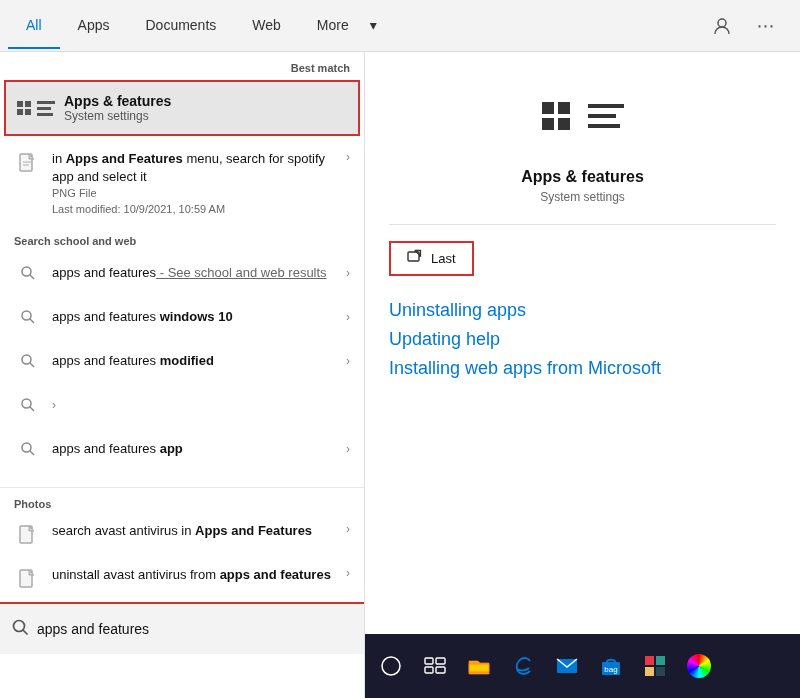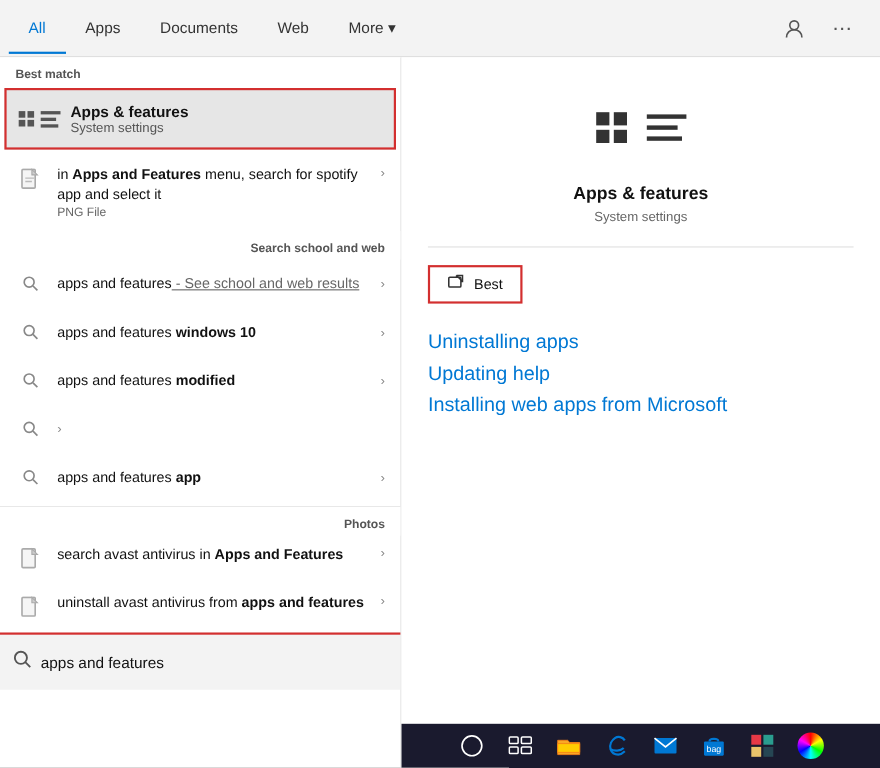--- a/index.html
+++ b/index.html
@@ -49,21 +49,21 @@
     }
 
     .nav-tab.active {
       border-bottom: 2px solid #0078d4;
       color: #0078d4;
     }
 
     .more-tab {
       display: flex;
       align-items: center;
-      gap: 4px;
+      gap: 21px;
     }
 
     .nav-icons {
       display: flex;
       gap: 8px;
       margin-left: auto;
       padding-right: 8px;
     }
 
     .nav-icon-btn {
@@ -93,20 +93,21 @@
       flex-direction: column;
       border-right: 1px solid #e0e0e0;
     }
 
     .section-label {
       font-size: 11px;
       font-weight: 600;
       color: #555;
       padding: 10px 14px 6px 14px;
       text-transform: none;
+      text-align: right;
     }
 
     
     .best-match-item {
       display: flex;
       align-items: center;
       gap: 12px;
       padding: 10px 14px;
       background: #e6e6e6;
       border: 2px solid #d32f2f;
@@ -185,27 +186,26 @@
       cursor: pointer;
     }
 
     
     .section-header {
       font-size: 11px;
       font-weight: 600;
       color: #555;
       padding: 10px 14px 4px 14px;
       background: #fff;
-      text-align: right;
     }
 
     
     .photos-section {
       border-top: 1px solid #e8e8e8;
-      margin-top: 4px;
+      margin-top: 16px;
     }
 
     
     .search-bar {
       display: flex;
       align-items: center;
       border-top: 2px solid #d32f2f;
       background: #f3f3f3;
       padding: 0 12px;
       height: 52px;
@@ -297,25 +297,24 @@
       margin-bottom: 8px;
       cursor: pointer;
     }
 
     
     .taskbar {
       position: absolute;
       bottom: 0;
       left: 365px;
       right: 0;
-      height: 40px;
+      height: 64px;
       background: #1a1a2e;
       display: flex;
       align-items: center;
-      justify-content: center;
       gap: 8px;
       padding: 0 8px;
     }
 
     .taskbar-icon {
       width: 36px;
       height: 36px;
       border-radius: 4px;
       display: flex;
       align-items: center;
@@ -451,20 +450,21 @@
             <path d="M11 1l5 5h-5V1z" fill="#ccc" stroke="#aaa" stroke-width="1"></path>
             <line x1="5" y1="9" x2="13" y2="9" stroke="#bbb" stroke-width="1.2"></line>
             <line x1="5" y1="12" x2="11" y2="12" stroke="#bbb" stroke-width="1.2"></line>
           </svg>
         </div>
         <div class="result-text">
           <div class="main-text">
             <span>in </span><b>Apps and Features</b><span> menu, search for spotify app and select it</span>
           </div>
           <div class="sub-text">PNG File</div>
+          <div class="sub-text">Last modified: 10/9/2021, 10:59 AM</div>
         </div>
         <div class="chevron">›</div>
       </div>
 
       <div class="section-header">Search school and web</div>
 
       <div class="result-item">
         <div class="result-icon">
           <svg width="16" height="16" viewBox="0 0 16 16" fill="none">
             <circle cx="6.5" cy="6.5" r="4.5" stroke="#888" stroke-width="1.5" fill="none"></circle>
@@ -590,21 +590,21 @@
 
       <div class="open-button-container">
         <button class="open-button">
           <span>
             <svg width="16" height="16" viewBox="0 0 16 16" fill="none">
               <rect x="1" y="3" width="11" height="9" rx="1" stroke="#333" stroke-width="1.4" fill="none"></rect>
               <path d="M8 3V1.5M8 1.5H13.5V7H12" stroke="#333" stroke-width="1.3"></path>
               <line x1="8" y1="1.5" x2="13.5" y2="7" stroke="#333" stroke-width="1.3"></line>
             </svg>
           </span>
-          <span>Best</span>
+          <span>Last</span>
         </button>
       </div>
 
       <div class="quick-help">
         <div class="quick-help-item">Uninstalling apps</div>
         <div class="quick-help-item">Updating help</div>
         <div class="quick-help-item">Installing web apps from Microsoft</div>
       </div>
     </div>
   </div>

